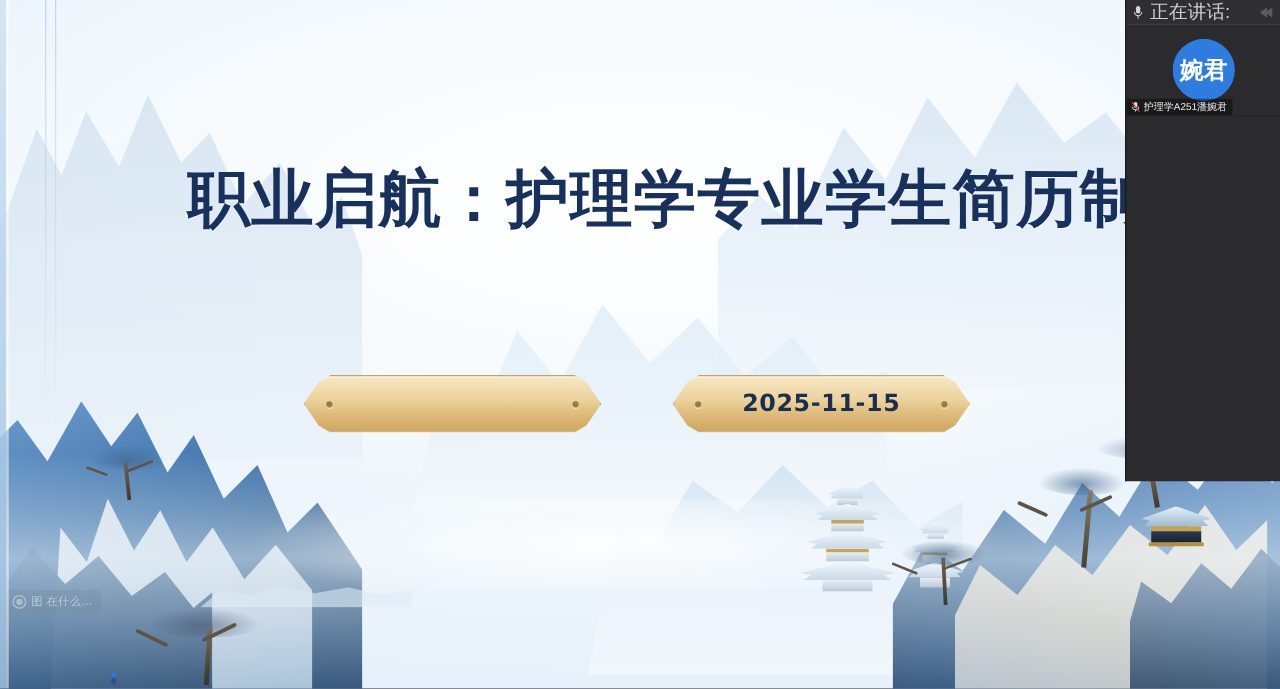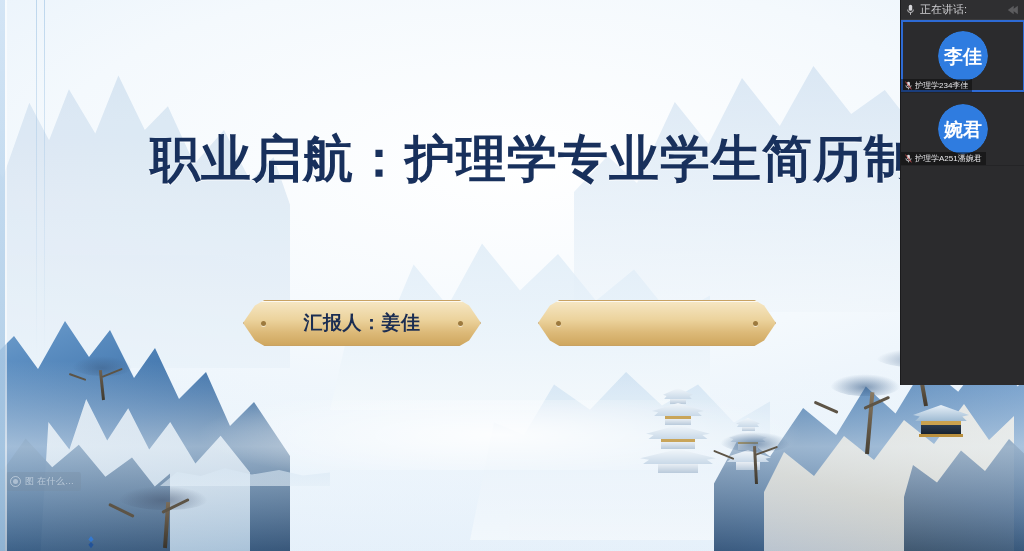--- a/index.html
+++ b/index.html
@@ -216,21 +216,21 @@
     position:absolute; right:0; top:0; width:124px; height:385px; z-index:80;
     background:#2b2b2d; border-left:1px solid #1b1b1d;
     display:flex; flex-direction:column; overflow:hidden;
   }
   .vp-header {
     height:20px; flex:0 0 auto; display:flex; align-items:center; gap:5px;
     padding:0 5px; background:#2f2f31; border-bottom:1px solid #3a3a3c;
     position:relative;
   }
   .vp-header .mic-ico { width:9px; height:12px; flex:0 0 auto; }
-  .vp-header .hdr-txt { font-size:11px; color:#cfcfd2; white-space:nowrap; }
+  .vp-header .hdr-txt { font-size:15px; color:#cfcfd2; white-space:nowrap; }
   .vp-header .collapse-ico {
     position:absolute; right:5px; top:50%; margin-top:-5px; width:14px; height:10px; opacity:.42;
   }
 
   .tile {
     position:relative; flex:0 0 auto; height:73px; width:124px;
     background:#2b2b2d; border-bottom:1px solid #242426; overflow:hidden;
     display:flex; align-items:center; justify-content:center;
   }
   .tile.active { box-shadow: inset 0 0 0 2px #2d6ad4; }
@@ -367,25 +367,25 @@
     <div class="mist-band"></div>
 
     <div class="guide" style="left:36px;"></div>
     <div class="guide" style="left:44px;"></div>
 
     <div class="slide-title">职业启航：护理学专业学生简历制作</div>
 
     <div class="plaques">
       <div class="plaque" id="plaque-presenter">
         <span class="rivet l"></span>
-        <span class="txt">汇报人：姜佳</span>
         <span class="rivet r"></span>
       </div>
       <div class="plaque" id="plaque-date">
         <span class="rivet l"></span>
+        <span class="txt">2025-11-15</span>
         <span class="rivet r"></span>
       </div>
     </div>
 
     <div class="watermark">
       <span class="wm-circle"></span>
       <span>图 在什么…</span>
     </div>
 
     <svg class="mini-logo" viewBox="0 0 16 16">
@@ -406,34 +406,20 @@
         <rect x="4.5" y="10" width="1" height="2.6" fill="#d6d6d9"></rect>
       </svg>
       <span class="hdr-txt">正在讲话:</span>
       <svg class="collapse-ico" viewBox="0 0 16 12">
         <path d="M10 1 L3 6 L10 11 Z" fill="#9a9a9e"></path>
         <path d="M15 1 L8 6 L15 11 Z" fill="#9a9a9e"></path>
       </svg>
     </div>
 
     <div id="tiles">
-        <div class="tile active">
-          <div class="avatar-circle">
-            <div class="avatar-initials">李佳</div>
-          </div>
-          <div class="tile-label">
-            <svg class="mic-small" viewBox="0 0 8 10">
-              <rect x="2.4" y="0.6" width="3.2" height="5.4" rx="1.6" fill="#e6e6e9"></rect>
-              <path d="M1 4.8a3 3 0 0 0 6 0" fill="none" stroke="#e6e6e9" stroke-width="0.9"></path>
-              <rect x="3.6" y="7.4" width="0.8" height="2" fill="#e6e6e9"></rect>
-              <line x1="0.6" y1="0.6" x2="7.4" y2="9.4" stroke="#e05252" stroke-width="1"></line>
-            </svg>
-            <span class="nm">护理学234李佳</span>
-          </div>
-        </div>
         <div class="tile">
           <div class="avatar-circle">
             <div class="avatar-initials">婉君</div>
           </div>
           <div class="tile-label">
             <svg class="mic-small" viewBox="0 0 8 10">
               <rect x="2.4" y="0.6" width="3.2" height="5.4" rx="1.6" fill="#e6e6e9"></rect>
               <path d="M1 4.8a3 3 0 0 0 6 0" fill="none" stroke="#e6e6e9" stroke-width="0.9"></path>
               <rect x="3.6" y="7.4" width="0.8" height="2" fill="#e6e6e9"></rect>
               <line x1="0.6" y1="0.6" x2="7.4" y2="9.4" stroke="#e05252" stroke-width="1"></line>

